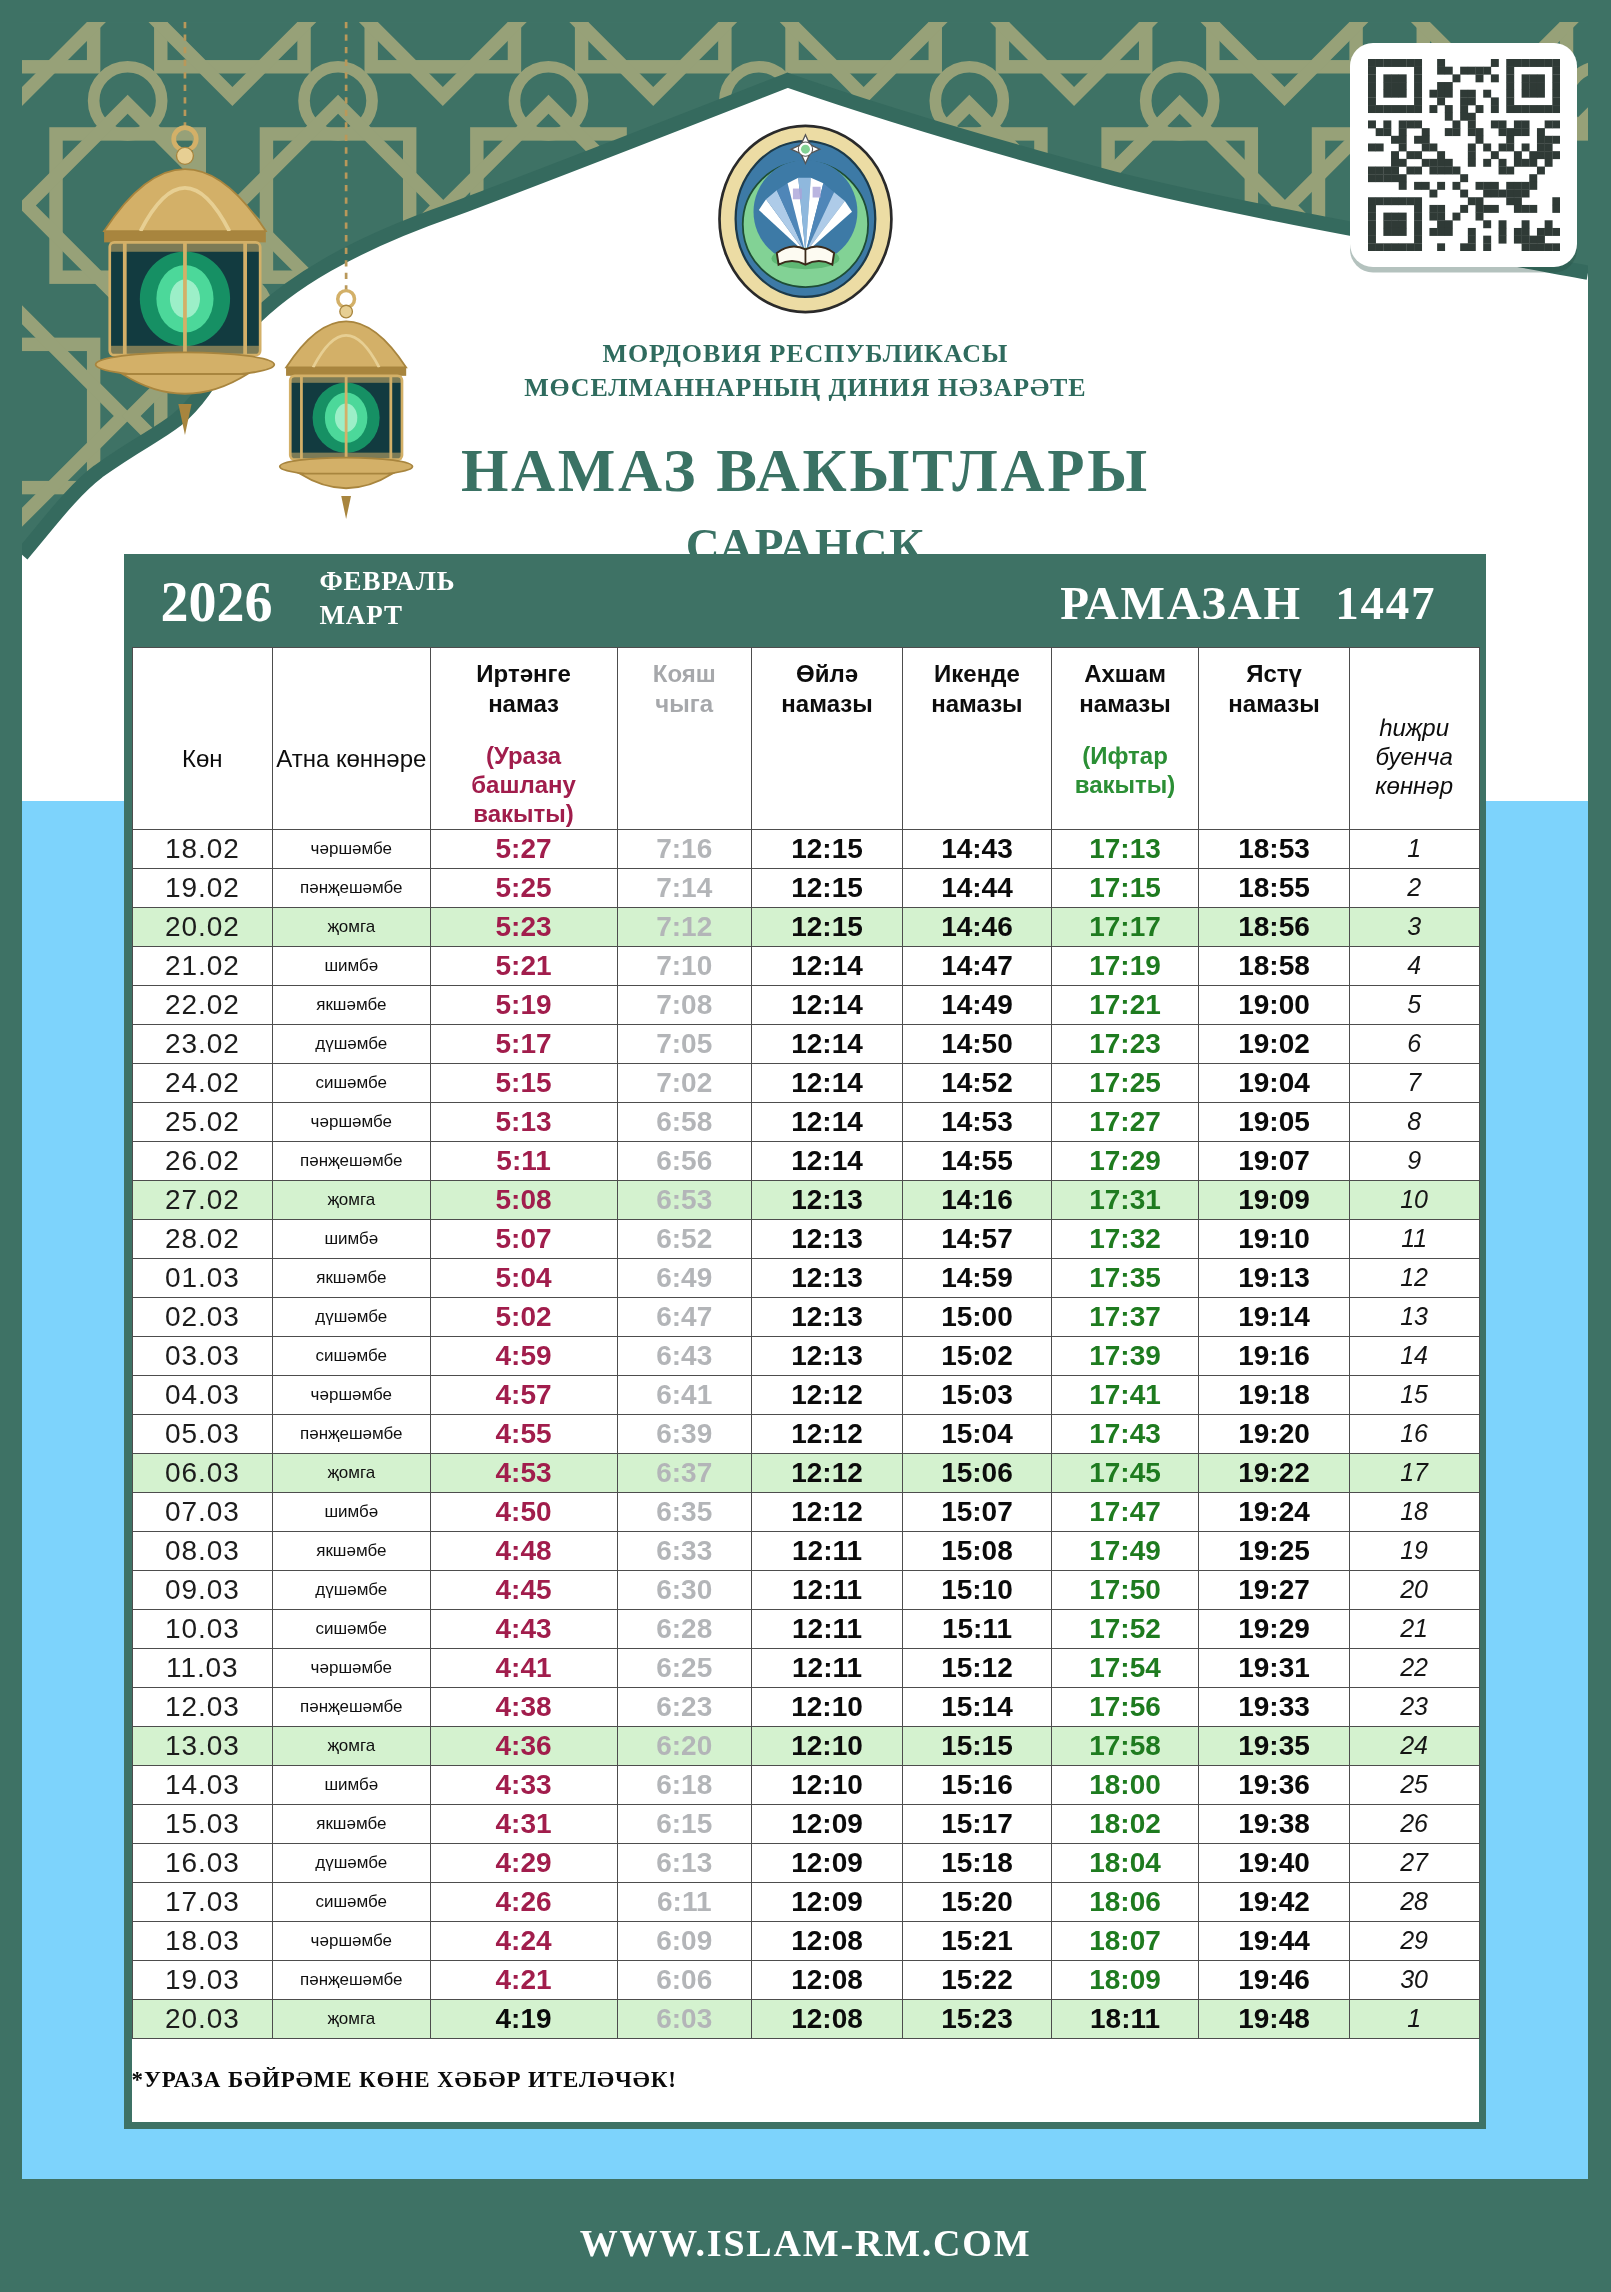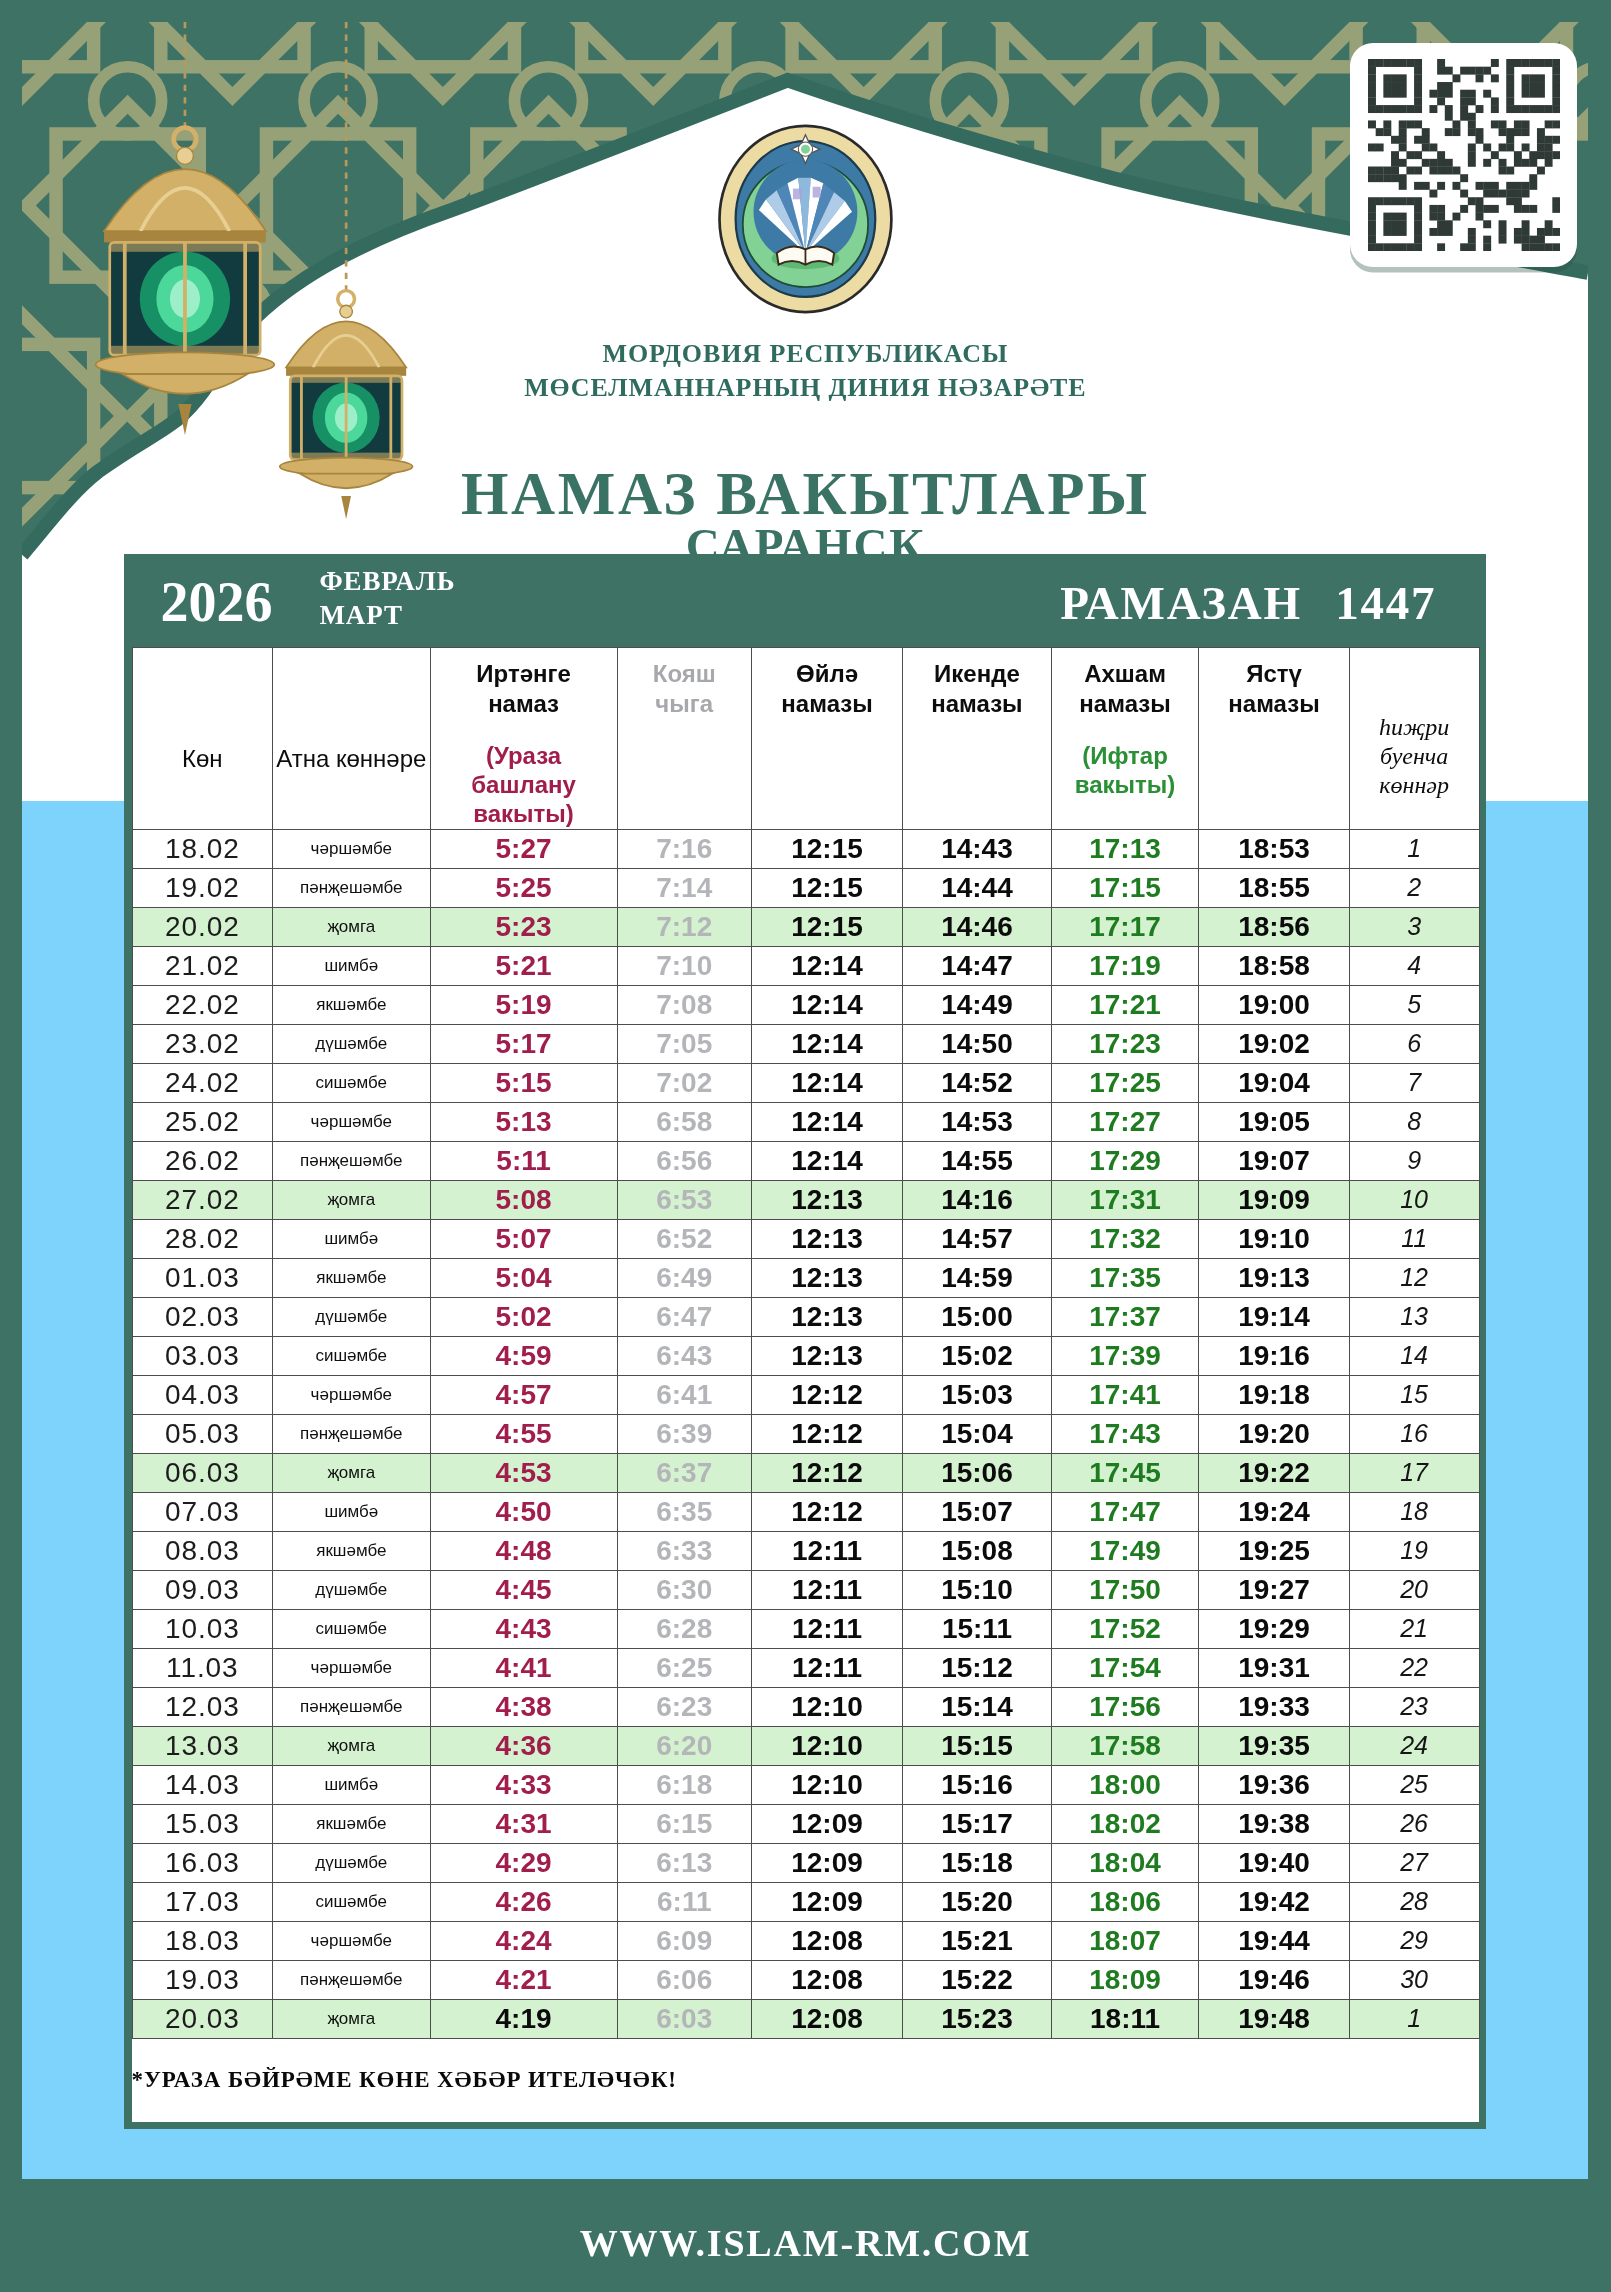--- a/index.html
+++ b/index.html
@@ -19,21 +19,21 @@
   .hero svg.layer{position:absolute;left:0;top:0;}
   .qr-box{position:absolute;left:1328px;top:20.6px;width:227px;height:224px;
           background:#fff;border-radius:23px;box-shadow:0 5.4px 0 rgba(40,80,70,.35);
           display:flex;align-items:center;justify-content:center;}
   .hero-text{position:absolute;left:0;top:0;width:1566px;text-align:center;}
   .org-line{font-family:"Liberation Serif",serif;font-weight:bold;
             color:var(--org-green);font-size:26px;letter-spacing:0.9px;line-height:1.28;}
   .org-wrap{position:absolute;top:315px;width:100%;}
   .page-title{position:absolute;top:414px;width:100%;
               font-family:"Liberation Serif",serif;font-weight:bold;
-              color:var(--title-green);font-size:61px;letter-spacing:2.7px;margin-top:23px;}
+              color:var(--title-green);font-size:61px;letter-spacing:2.7px;}
   .city-title{position:absolute;top:496px;width:100%;
               font-family:"Liberation Serif",serif;font-weight:bold;
               color:var(--title-green);font-size:47px;letter-spacing:1.8px;}
   
   .block{position:absolute;left:102px;top:532px;width:1362px;
          background:var(--teal);padding:0 7.2px 7.2px 7.2px;}
   .period-bar{height:93px;background:var(--teal);color:#fff;position:relative;
               font-family:"Liberation Serif",serif;font-weight:bold;margin:0 -7.2px;padding-left:44px;}
   .pb-year{position:absolute;left:36px;top:16px;font-size:56px;}
   .pb-months{position:absolute;left:195px;top:10.7px;font-size:27px;line-height:1.25;
@@ -42,21 +42,21 @@
             word-spacing:19.7px;}
   table.prayer{width:1348px;border-collapse:collapse;background:#fff;table-layout:fixed;}
   table.prayer td,table.prayer th{border:0.9px solid #4d4d4d;overflow:hidden;}
   thead th{background:#fff;vertical-align:top;font-weight:bold;color:#0d0d0d;
            font-size:24px;line-height:1.22;padding-top:11px;height:179px;}
   th .note{display:block;margin-top:23px;font-weight:bold;}
   th.center-v{vertical-align:middle;font-weight:normal;padding-top:41px;}
   th .red{color:var(--crimson);}
   th .grn{color:var(--green-note);}
   th.gray{color:var(--gray-head);}
-  th.hijri-h{font-style:italic;font-weight:normal;vertical-align:middle;padding-top:36px;font-family:Liberation Serif, serif;}
+  th.hijri-h{font-style:italic;font-weight:normal;vertical-align:middle;padding-top:36px;}
   tbody td{height:39px;text-align:center;vertical-align:middle;}
   tr.hl td{background:var(--hl);}
   td.c-date{font-size:28px;color:#1c1c1c;letter-spacing:0.9px;}
   td.c-week{font-size:17px;color:#101010;}
   td.c-time{font-size:28px;font-weight:bold;color:#0b0b0b;}
   td.c-fajr{color:var(--crimson);}
   td.c-sun{color:var(--gray-time);}
   td.c-magh{color:var(--green-time);}
   td.plain{color:#0b0b0b;}
   td.c-hijri{font-size:25px;font-style:italic;color:#151515;}

